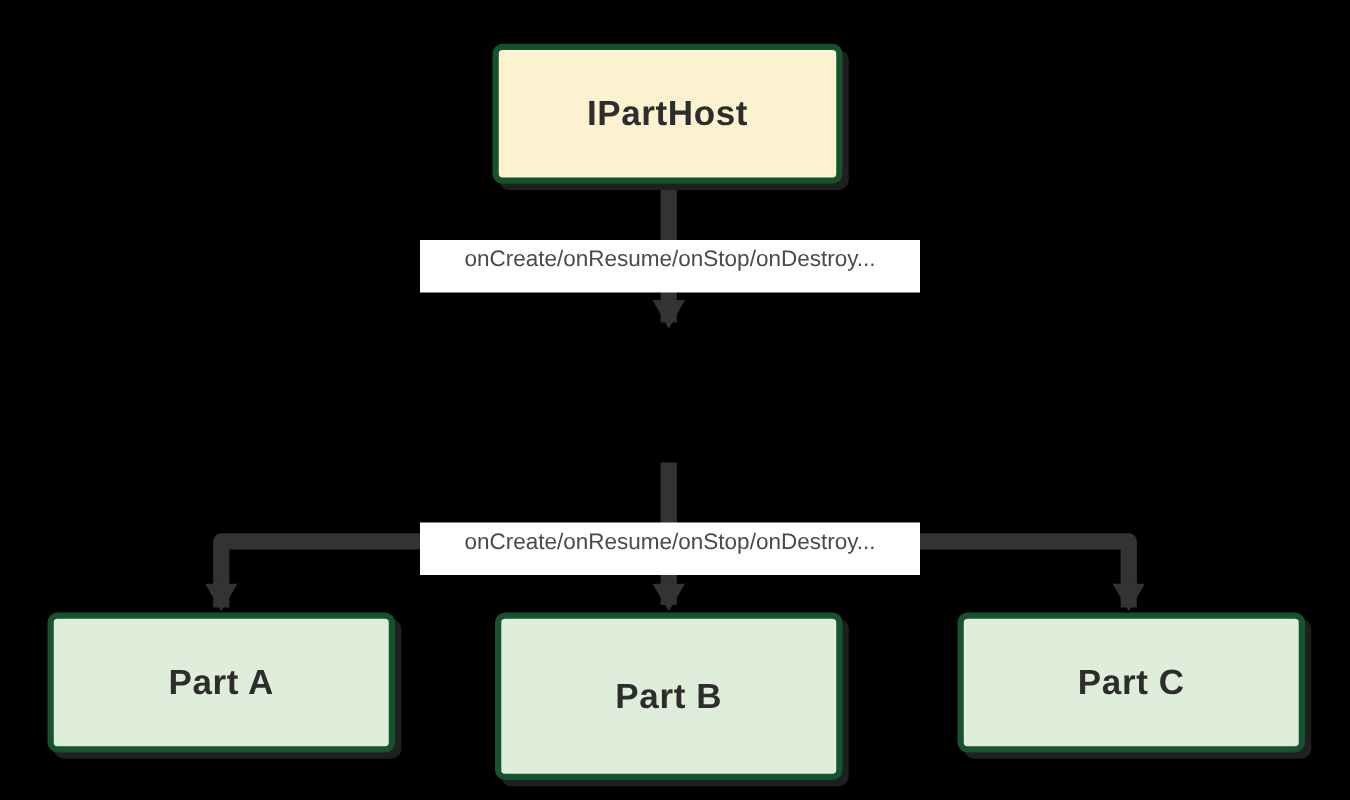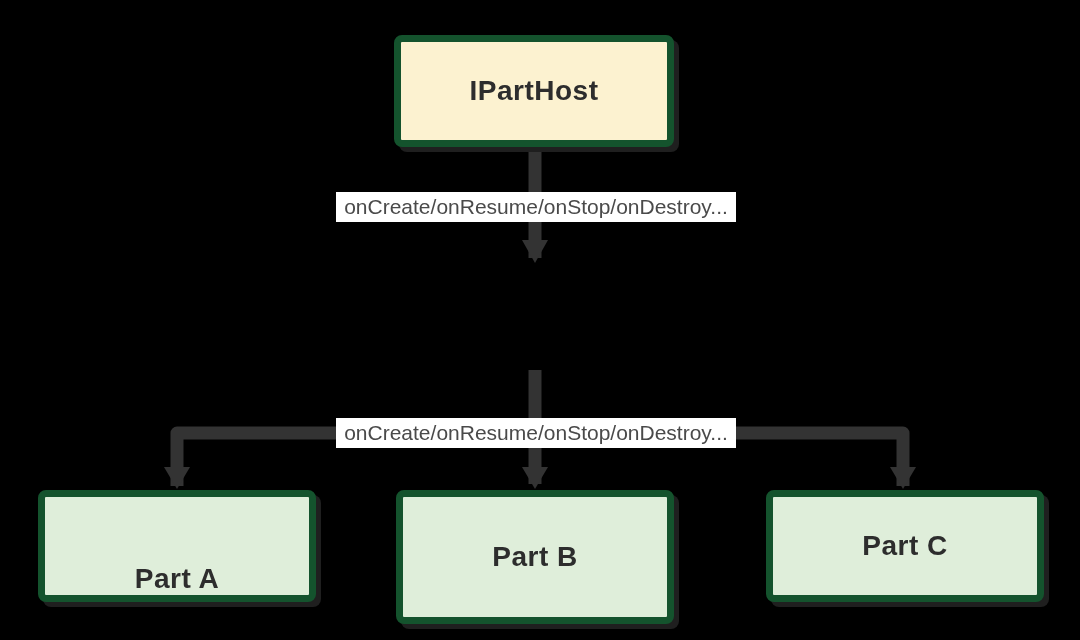--- a/index.html
+++ b/index.html
@@ -18,44 +18,44 @@
   .wires {
     position: absolute;
     left: 0;
     top: 0;
     width: 1080px;
     height: 640px;
   }
   .node {
     position: absolute;
     box-sizing: border-box;
-    border: 7px solid #14532d;
+    border: 5px solid #14532d;
     border-radius: 8px;
     box-shadow: 5px 5px 0 0 #1f1f1f;
     display: flex;
     align-items: center;
     justify-content: center;
     font-size: 28px;
     font-weight: 600;
     color: #2d2d2d;
     letter-spacing: 0.5px;
   }
   .node-host    { left: 394px; top: 35px;  width: 280px; height: 112px; }
   .node-manager { left: 394px; top: 264px; width: 280px; height: 112px; }
   .node-part-a  { left: 38px;  top: 490px; width: 278px; height: 112px; }
   .node-part-b  { left: 396px; top: 490px; width: 278px; height: 134px; }
   .node-part-c  { left: 766px; top: 490px; width: 278px; height: 112px; }
   .edge-label {
     position: absolute;
     left: 336px;
     width: 400px;
-    height: 30px;
+    height: 42px;
     background: #ffffff;
     color: #4a4a4a;
-    font-size: 21px;
+    font-size: 18px;
     font-weight: 400;
     line-height: 30px;
     text-align: center;
     white-space: nowrap;
     overflow: hidden;
   }
   .edge-label-1 { top: 192px; }
   .edge-label-2 { top: 418px; }
 </style>
 </head>
@@ -79,21 +79,21 @@
 
   <div class="edge-label edge-label-1">onCreate/onResume/onStop/onDestroy...</div>
 
   <div class="edge-label edge-label-2">onCreate/onResume/onStop/onDestroy...</div>
 
   <div class="node node-host" style="background-color: rgb(252, 242, 208);">
     <span>IPartHost</span>
   </div>
 
 
-  <div class="node node-part-a" style="background-color: rgb(223, 238, 218); align-items: flex-end;">
+  <div class="node node-part-a" style="background-color: rgb(223, 238, 218);">
     <span>Part A</span>
   </div>
 
   <div class="node node-part-b" style="background-color: rgb(223, 238, 218);">
     <span>Part B</span>
   </div>
 
   <div class="node node-part-c" style="background-color: rgb(223, 238, 218);">
     <span>Part C</span>
   </div>

